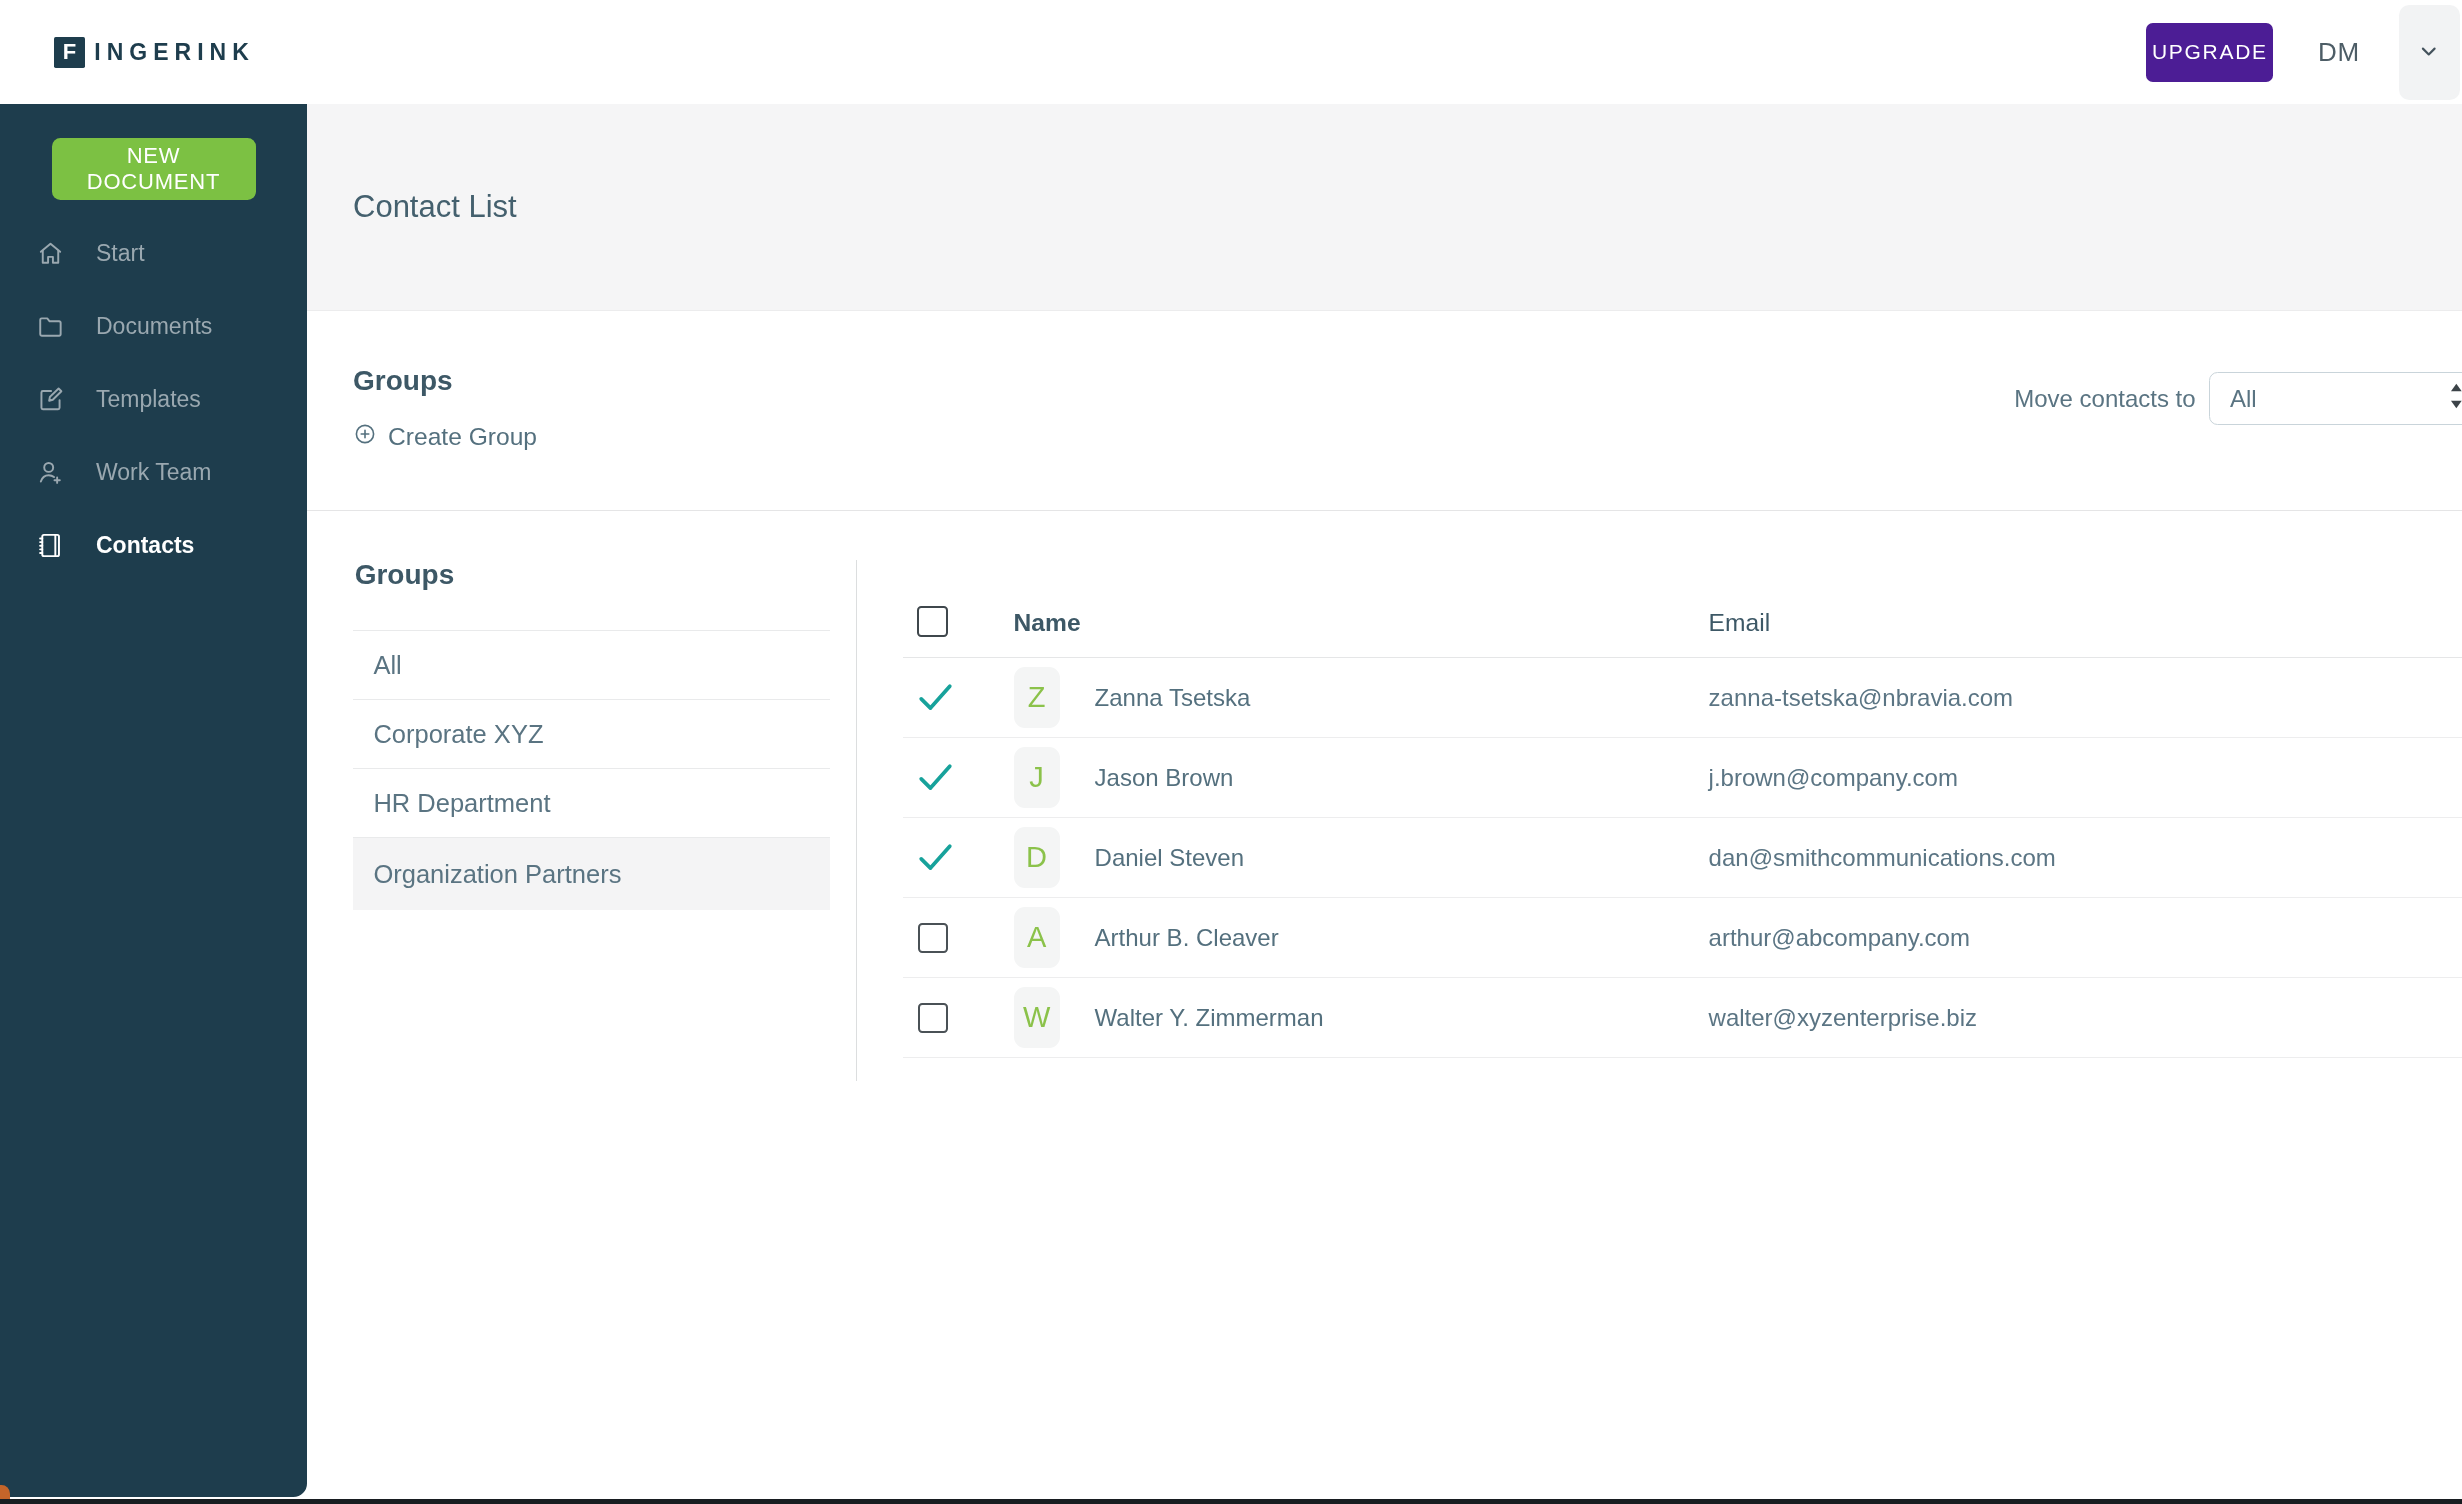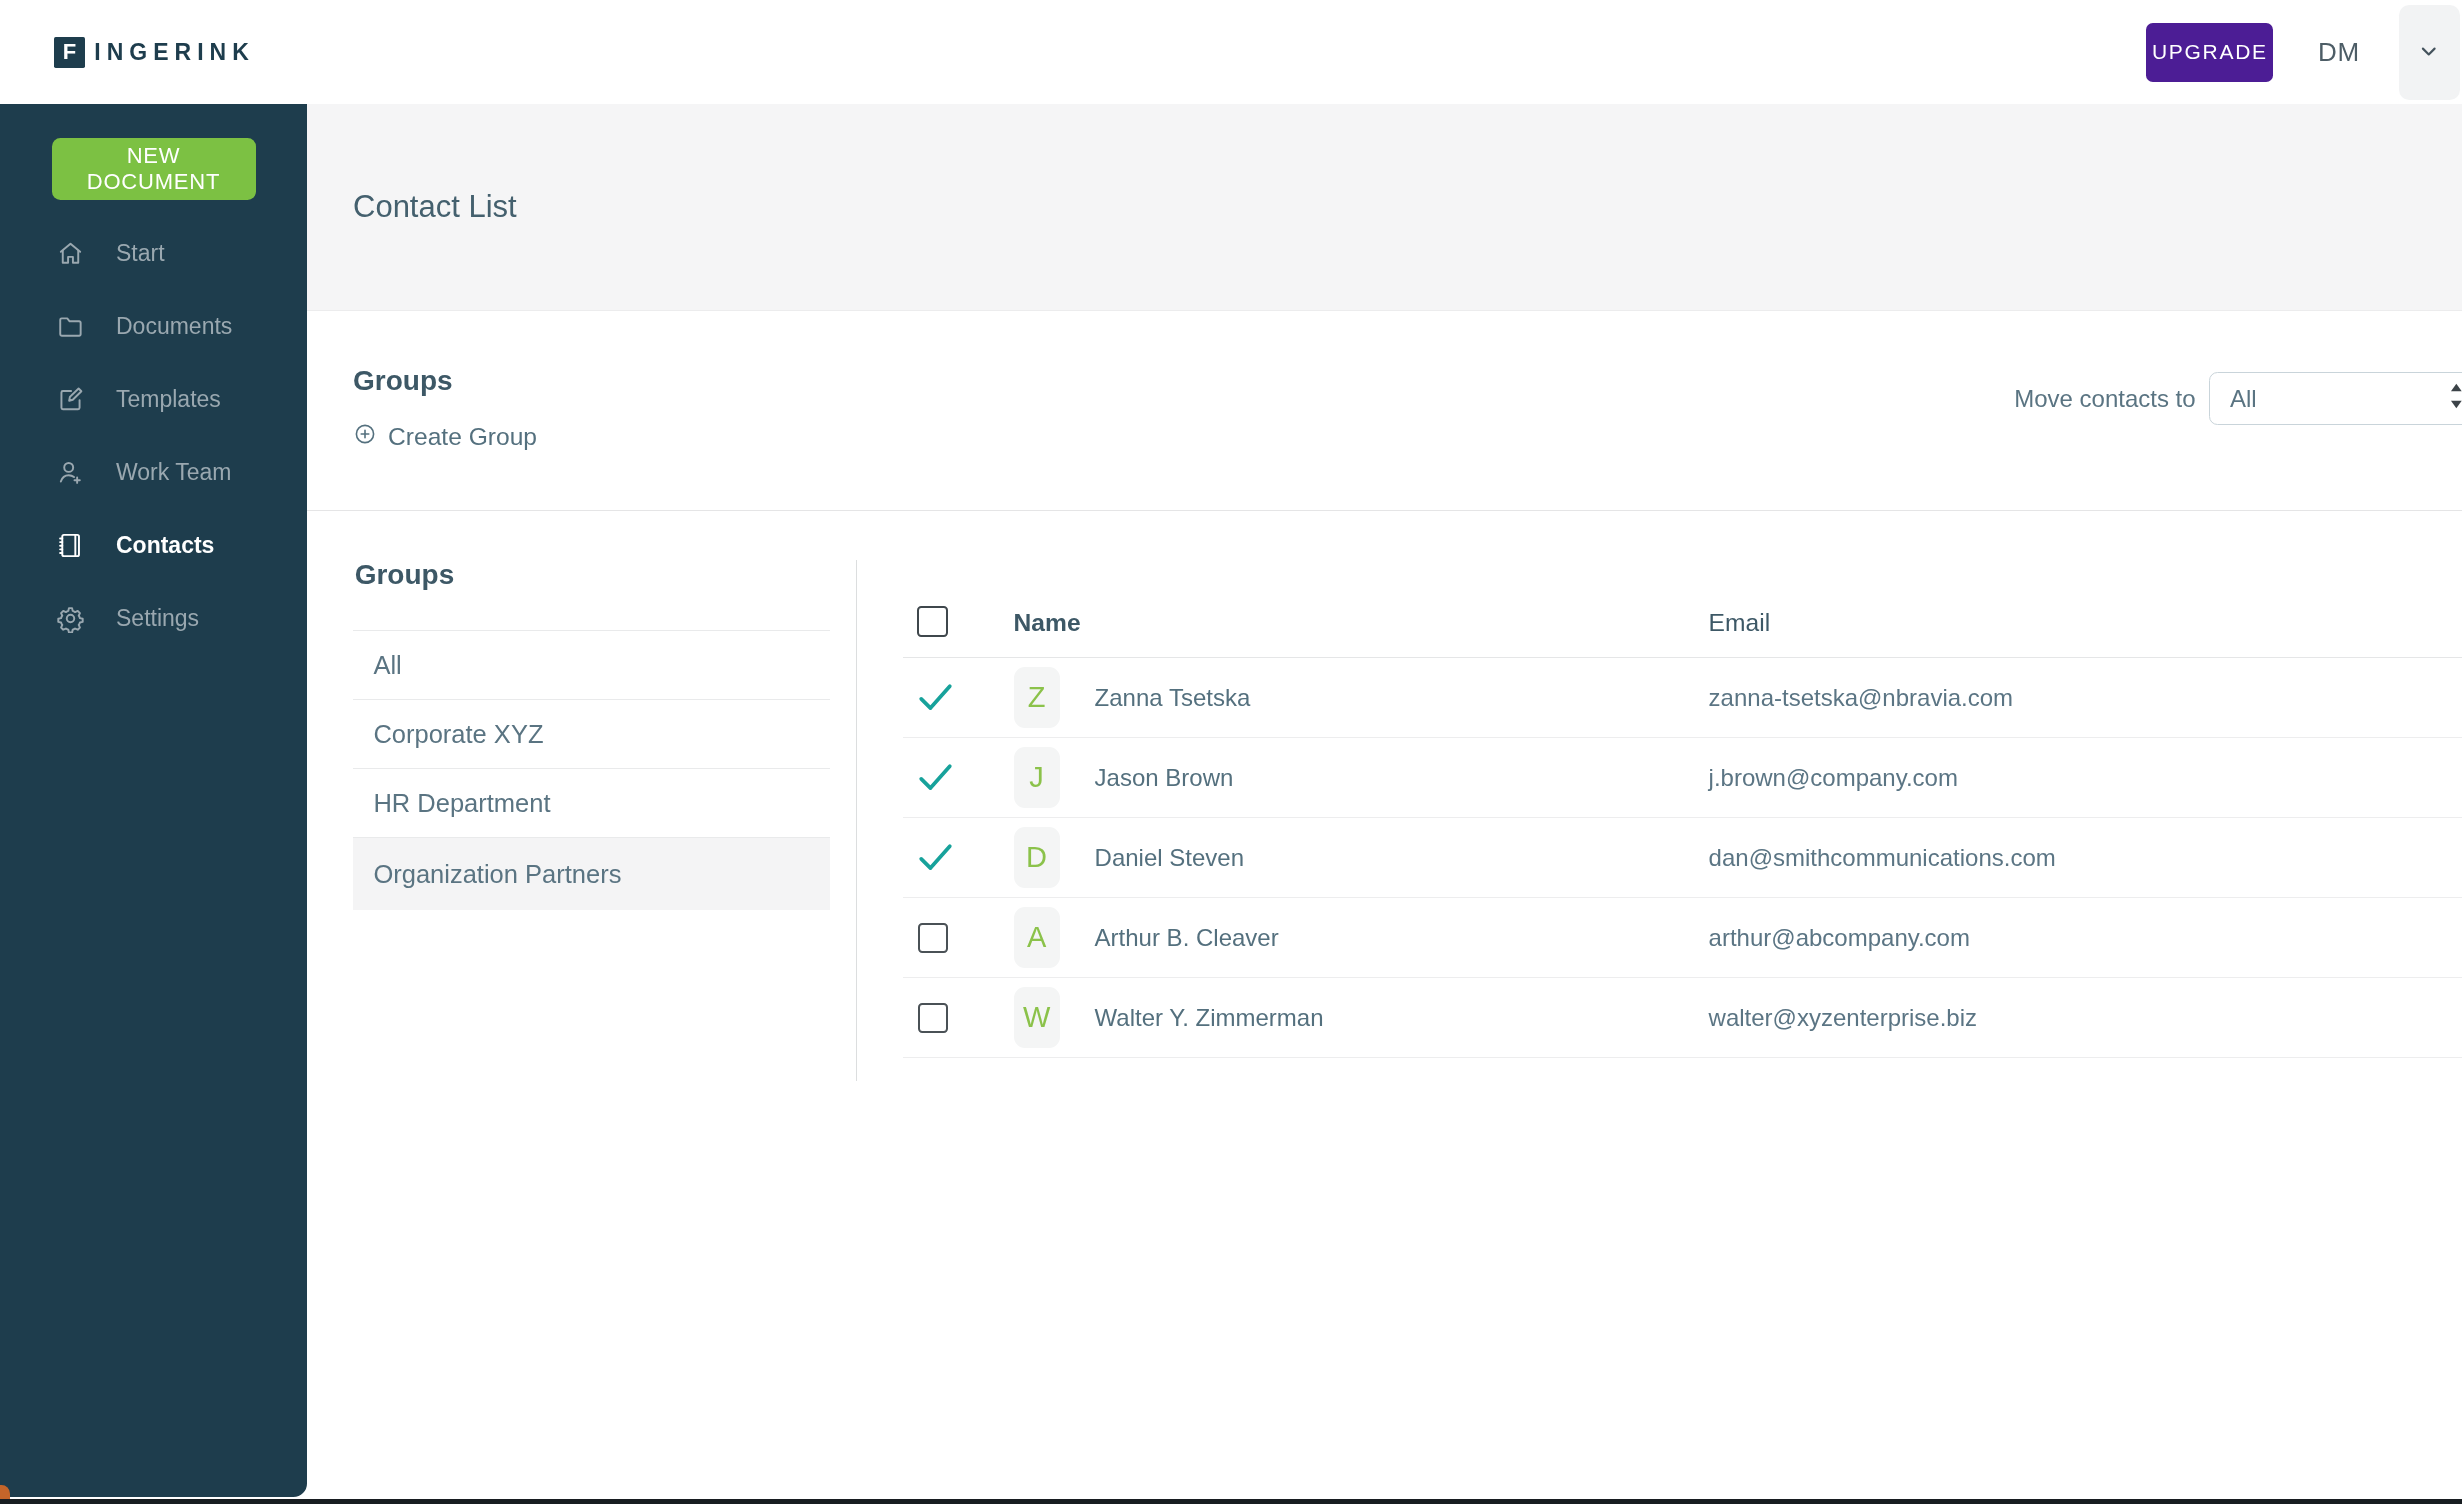--- a/index.html
+++ b/index.html
@@ -20,21 +20,21 @@
   .user-initials{font-size:26px;color:#4d5d66;letter-spacing:0.8px;cursor:pointer;margin-left:16px;}
   .chevron-strip{position:absolute;top:5.1px;right:2.5px;width:61px;height:95px;background:#f2f3f4;
                  border-radius:10.2px;display:flex;align-items:center;justify-content:center;cursor:pointer;}
 
   
   .sidebar{position:absolute;top:104px;left:0;width:307px;height:1393px;background:#1e3d4d;
            border-bottom-right-radius:13.6px;z-index:5;}
   .btn-newdoc{display:block;margin:34px auto 0;width:204px;height:62px;background:#7cc143;color:#fff;
               border:none;border-radius:8.5px;font-size:22px;letter-spacing:0.8px;font-family:inherit;cursor:pointer;}
   .nav{margin-top:17px;}
-  .nav-item{display:flex;align-items:center;height:73px;padding-left:56px;gap:31px;color:#9aa8b0;
+  .nav-item{display:flex;align-items:center;height:73px;padding-left:36px;gap:31px;color:#9aa8b0;
             font-size:23px;cursor:pointer;}
   .nav-item .nicon{width:29px;height:29px;flex:0 0 29px;display:flex;align-items:center;justify-content:center;}
   .nav-item svg{width:29px;height:29px;stroke:currentColor;fill:none;stroke-width:1.6;
                 stroke-linecap:round;stroke-linejoin:round;}
   .nav-item.active{color:#ffffff;font-weight:700;}
 
   
   .main{position:absolute;left:307px;top:104px;width:2403px;height:1395px;background:#fff;}
   .band{height:207px;background:#f5f5f6;display:flex;align-items:center;justify-content:space-between;
         padding:0 51px 0 46px;box-sizing:border-box;border-bottom:0.8px solid #ececed;}
@@ -159,29 +159,20 @@
       <div class="nav-item active">
         <span class="nicon">
           <svg viewBox="0 0 24 24">
               <rect x="5.2" y="3.2" width="13.8" height="17.6" rx="1.4"></rect>
               <path d="M16 3.2v17.6"></path>
               <path d="M3.4 6.2h1.8M3.4 9.2h1.8M3.4 12.2h1.8M3.4 15.2h1.8M3.4 18.2h1.8"></path>
             </svg>
         </span>
         <span>Contacts</span>
       </div>
-      <div class="nav-item">
-        <span class="nicon">
-          <svg viewBox="0 0 24 24">
-              <path d="M10.7 3.4h2.6l.5 2.3c.7.2 1.4.6 2 1l2.2-1 1.8 1.9-1 2.1c.5.6.8 1.3 1 2l2.3.5v2.6l-2.3.5c-.2.7-.5 1.4-1 2l1 2.2-1.8 1.8-2.2-1c-.6.5-1.3.8-2 1l-.5 2.3h-2.6l-.5-2.3c-.7-.2-1.4-.5-2-1l-2.2 1-1.8-1.8 1-2.2c-.5-.6-.8-1.3-1-2l-2.3-.5v-2.6l2.3-.5c.2-.7.5-1.4 1-2l-1-2.1L6 5.7l2.2 1c.6-.4 1.3-.8 2-1z"></path>
-              <circle cx="12" cy="12" r="3.1"></circle>
-            </svg>
-        </span>
-        <span>Settings</span>
-      </div>
     </nav>
   </aside>
 
   <main class="main">
 
     <section class="band">
       <h1 class="page-title">Contact List</h1>
       <button class="btn-add">ADD CONTACT</button>
     </section>
 

